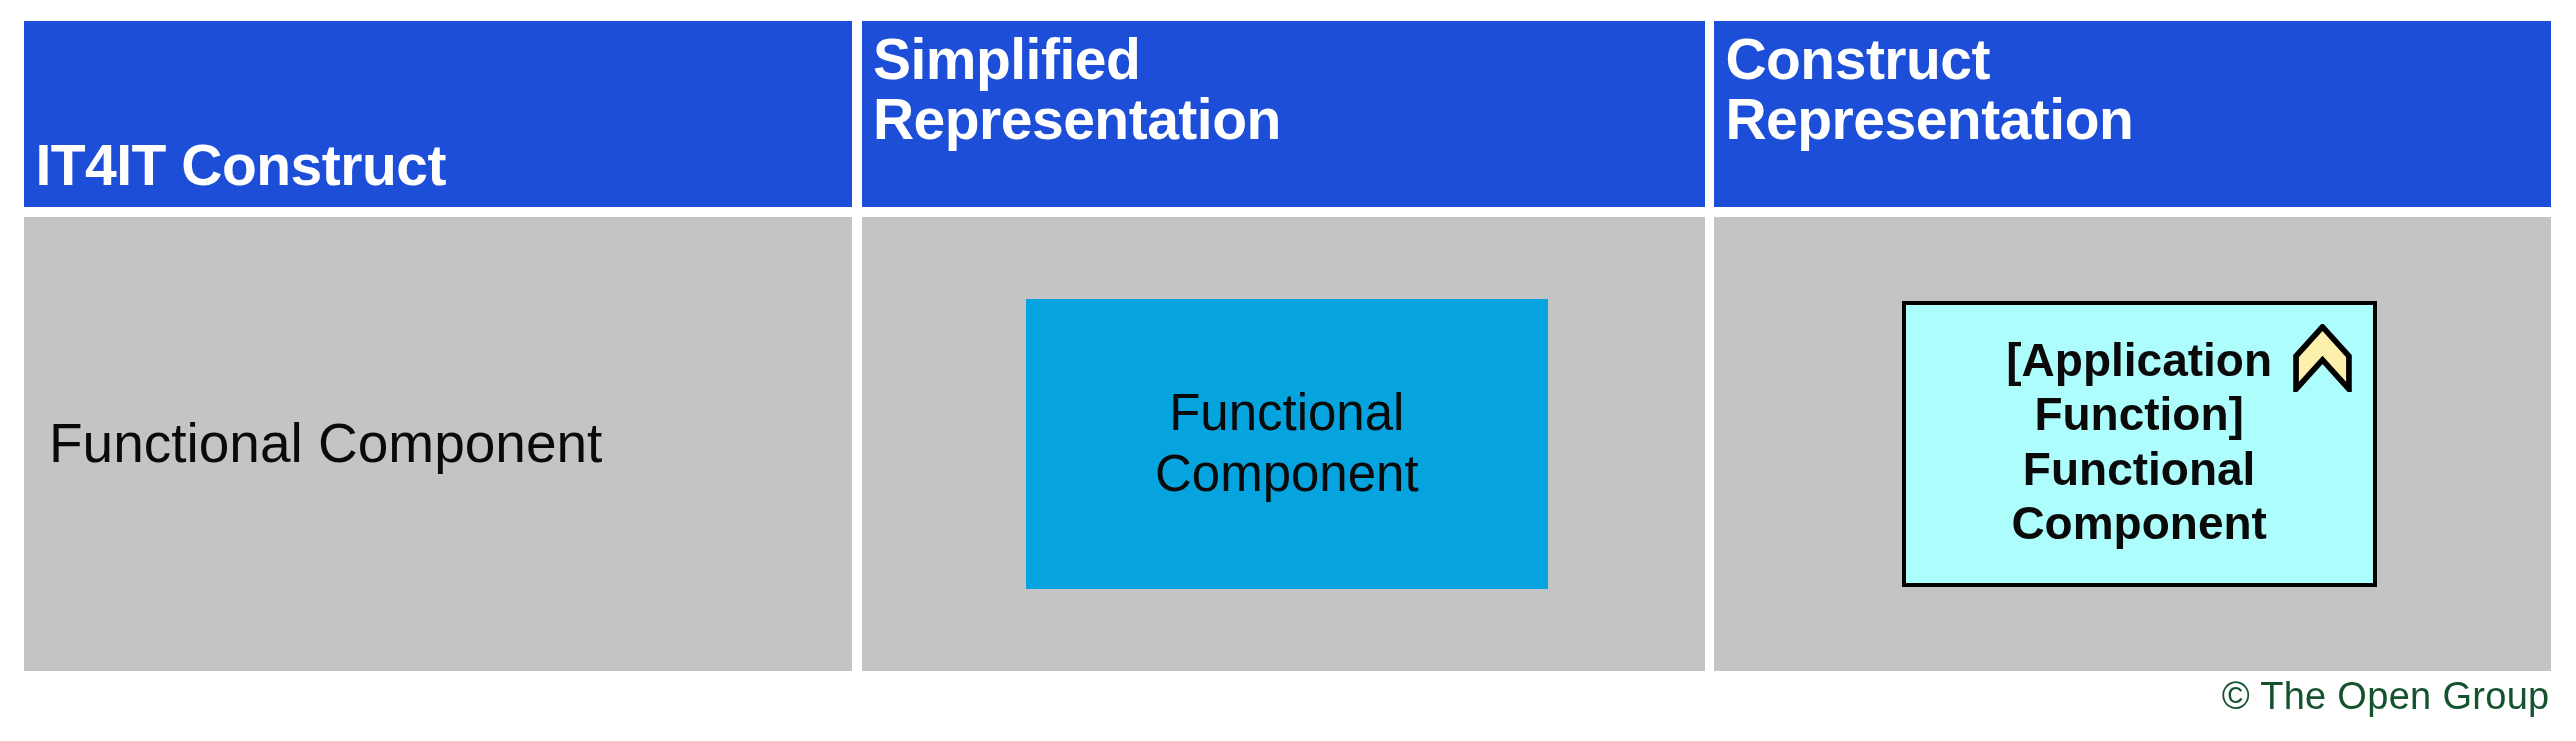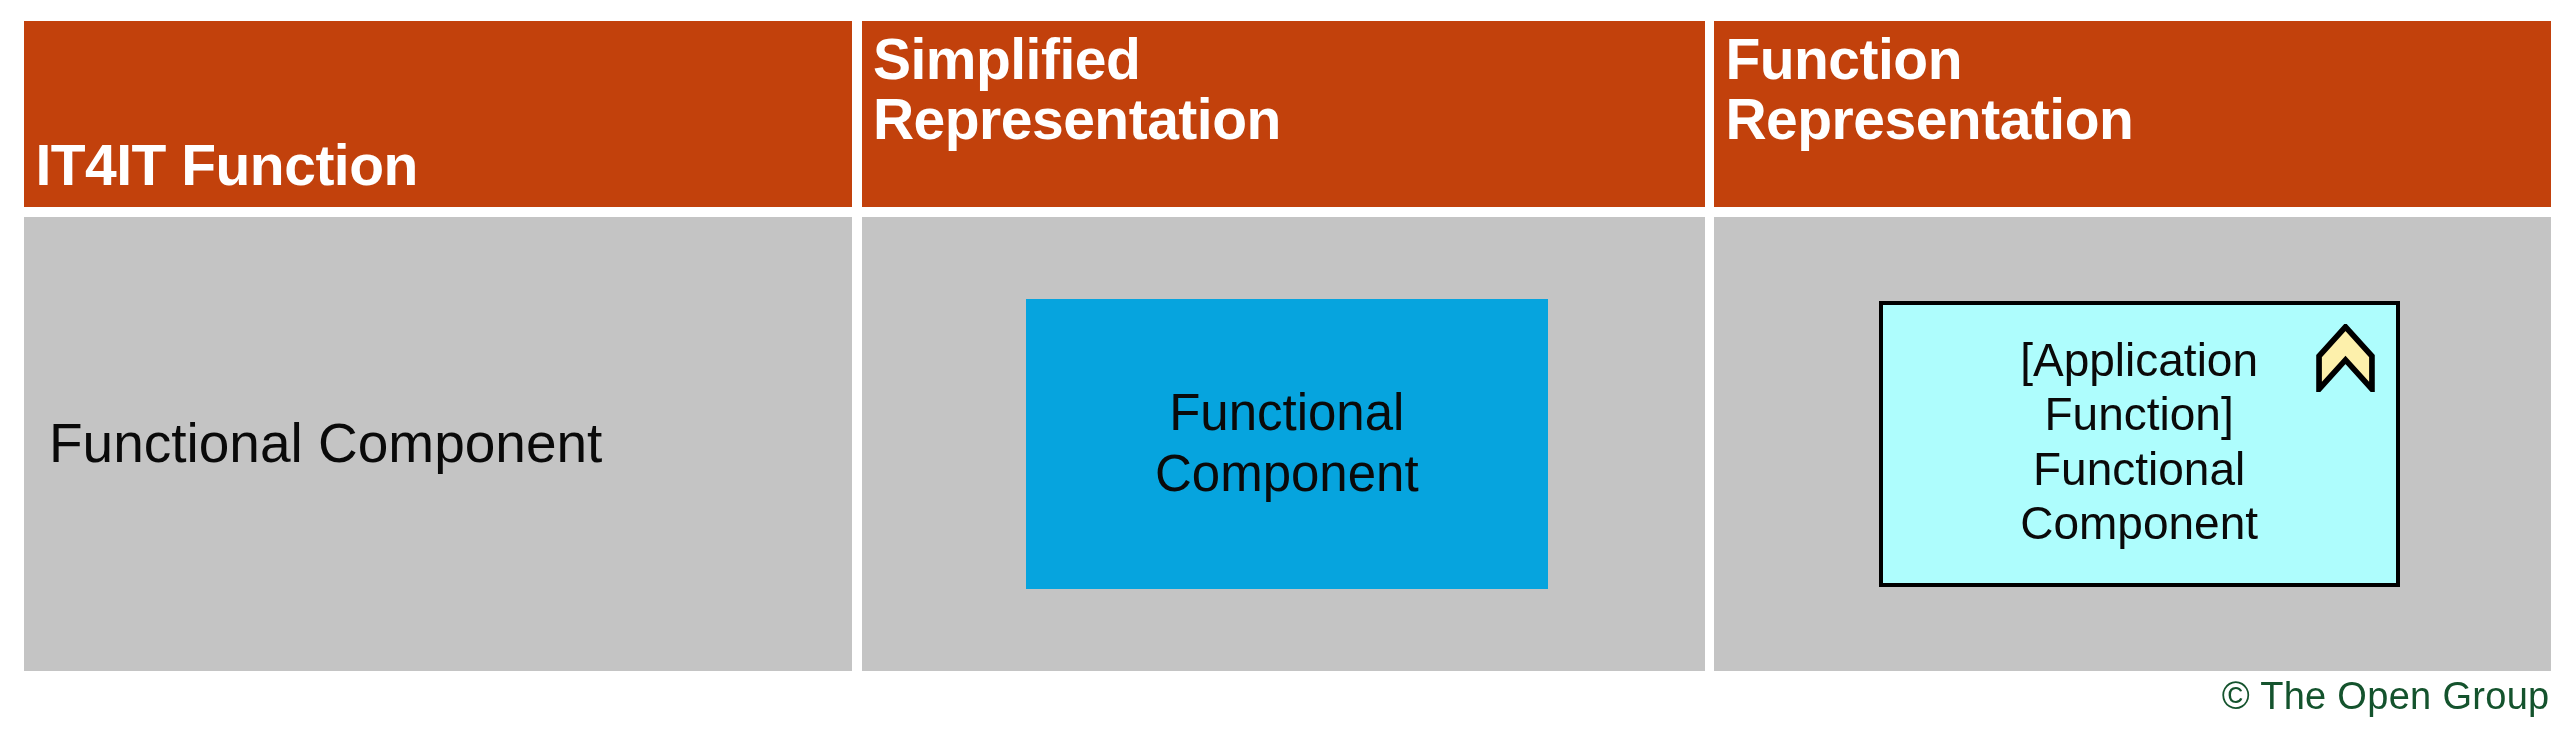--- a/index.html
+++ b/index.html
@@ -43,21 +43,21 @@
   .gutter { width: 9.5px; flex: 0 0 9.5px; background: #ffffff; }
   .col-1 { width: 843px; }
   .col-2 { width: 837px; }
 
   .cell {
     box-sizing: border-box;
     position: relative;
   }
 
   .header-cell {
-    background: #c2410c;
+    background: #1d4ed8;
     color: #ffffff;
     display: flex;
     flex-direction: column;
     justify-content: flex-end;
     padding: 0 0 11.4px 11.4px;
   }
   .header-cell.align-top {
     justify-content: flex-start;
     padding: 7.6px 0 0 11.4px;
   }
@@ -101,31 +101,32 @@
   }
   .simplified-box-label {
     font-size: 51px;
     color: #0a0a0a;
     line-height: 1.18;
     white-space: pre-line;
   }
 
   
   .archimate-box {
-    width: 521px;
+    width: 475px;
     height: 286px;
     background: #aefdfd;
     border: 4.7px solid #000000;
     box-sizing: border-box;
     position: relative;
     display: flex;
     align-items: center;
     justify-content: center;
     text-align: center;
     margin-left: 13.3px;
+    font-weight: bold;
   }
   .archimate-box-label {
     font-size: 46px;
     color: #0a0a0a;
     line-height: 1.18;
     white-space: pre-line;
     padding-bottom: 3.8px;
   }
   .archimate-function-icon {
     position: absolute;
@@ -147,34 +148,34 @@
   }
 </style>
 </head>
 <body>
 
 <div id="legend-table">
 
   <div class="row row-header">
 
     <div class="cell header-cell col-0">
-      <div class="header-text">IT4IT Function</div>
+      <div class="header-text">IT4IT Construct</div>
     </div>
 
     <div class="gutter"></div>
 
     <div class="cell header-cell align-top col-1">
       <div class="header-text">Simplified
 Representation</div>
     </div>
 
     <div class="gutter"></div>
 
     <div class="cell header-cell align-top col-2">
-      <div class="header-text">Function
+      <div class="header-text">Construct
 Representation</div>
     </div>
 
   </div>
 
   <div class="row row-body">
 
     <div class="cell body-cell left col-0">
       <div class="construct-label">Functional Component</div>
     </div>

